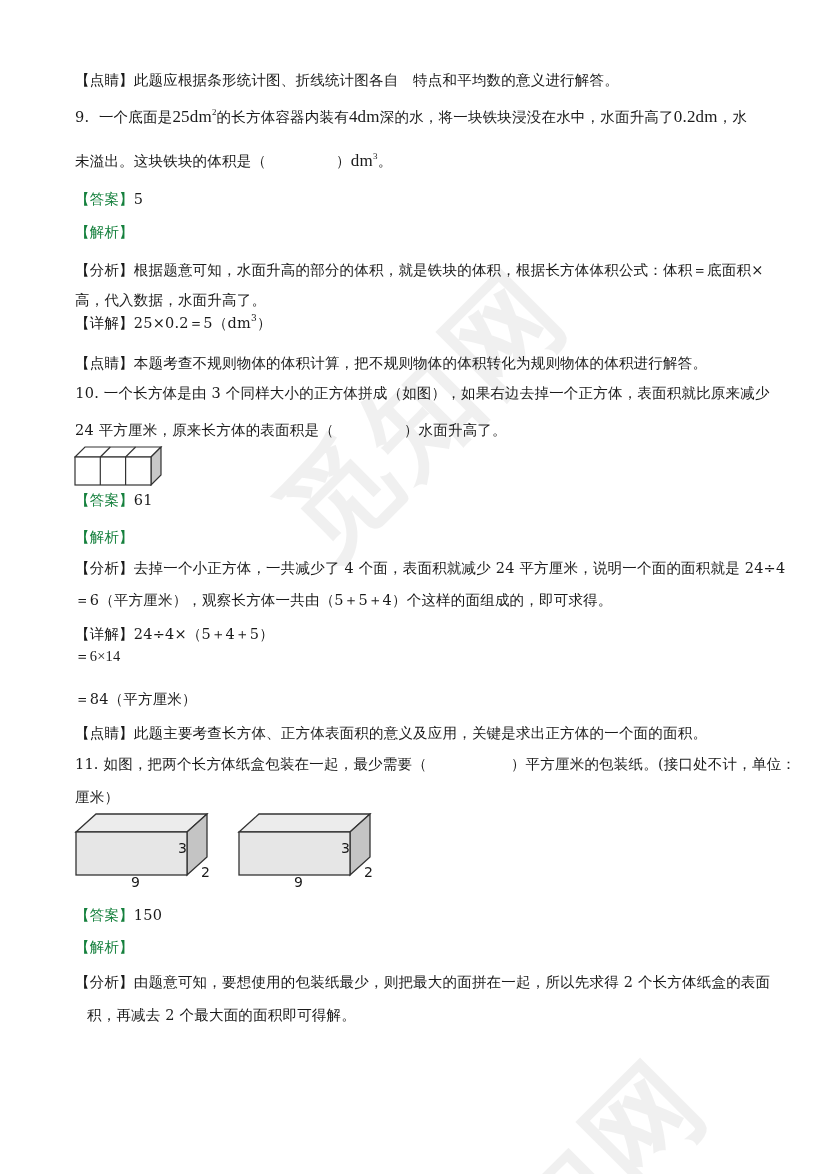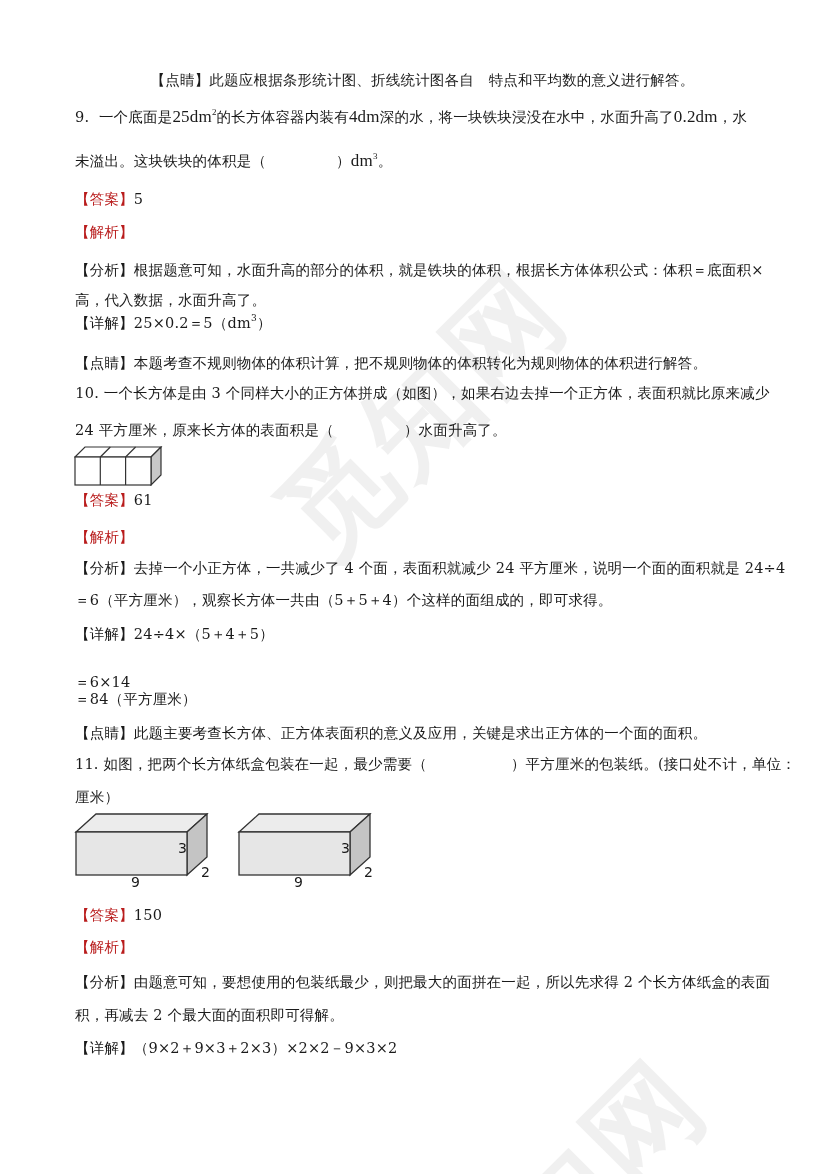--- a/index.html
+++ b/index.html
@@ -1,37 +1,37 @@
 <!DOCTYPE html>
 <html><head>
   <meta charset="utf-8">
   <style>
     html, body { margin: 0; padding: 0; background: #ffffff; }
     body { width: 830px; height: 1174px; position: relative; overflow: hidden;
       font-family: "DejaVu Serif", "Liberation Serif", serif; color: #1a1a1a; }
     .page { position: absolute; left: 0; top: 0; width: 830px; height: 1174px; }
     .line { position: absolute; left: 75px; right: 60px; font-size: 14.5px; line-height: 20px; white-space: nowrap; letter-spacing: 0.2px; }
-    .blue { color: #b91c1c; }
+    .blue { color: #15803d; }
     .num { font-family: "Liberation Serif", serif; font-size: 17px; }
     sup { font-size: 9px; vertical-align: 7px; line-height: 0; }
     .blank { display: inline-block; width: 70px; }
     .blank2 { display: inline-block; width: 84px; }
     .watermark { position: absolute; font-size: 110px; font-weight: bold; color: rgba(0,0,0,0.06);
       transform: rotate(-45deg); white-space: nowrap; pointer-events: none; font-family: "DejaVu Sans", sans-serif; letter-spacing: 6px; }
     .diagram { position: absolute; }
   </style>
 </head>
 <body>
 
 <div class="page">
 
   <div class="watermark" style="left:250px; top:340px;">觅知网</div>
   <div class="watermark" style="left:390px; top:1130px;">觅知网</div>
 
-  <div class="line" style="top:70px;text-align:center;">【点睛】此题应根据条形统计图、折线统计图各自　特点和平均数的意义进行解答。</div>
+  <div class="line" style="top:70px;">【点睛】此题应根据条形统计图、折线统计图各自　特点和平均数的意义进行解答。</div>
 
   <div class="line" style="top:107px;">
     <span>9.</span>&nbsp;
     <span>一个底面是</span><span class="num"><span>25dm</span><sup>2</sup></span><span>的长方体容器内装有</span><span class="num">4dm</span><span>深的水，将一块铁块浸没在水中，水面升高了</span><span class="num">0.2dm</span><span>，水</span>
   </div>
   <div class="line" style="top:151px;">
     <span>未溢出。这块铁块的体积是（</span><span class="blank"></span><span>）</span><span class="num"><span>dm</span><sup>3</sup></span><span>。</span>
   </div>
   <div class="line" style="top:189px;">
     <span class="blue">【答案】</span><span>5</span>
@@ -69,21 +69,21 @@
     <span class="blue">【答案】</span><span>61</span>
   </div>
   <div class="line blue" style="top:527px;">【解析】</div>
   <div class="line" style="top:558px;">
     <span>【分析】</span><span>去掉一个小正方体，一共减少了 4 个面，表面积就减少 24 平方厘米，说明一个面的面积就是 24÷4</span>
   </div>
   <div class="line" style="top:590px;">＝6（平方厘米），观察长方体一共由（5＋5＋4）个这样的面组成的，即可求得。</div>
   <div class="line" style="top:624px;">
     <span>【详解】</span><span>24÷4×（5＋4＋5）</span>
   </div>
-  <div class="line" style="top:672px;">＝6×14</div>
+  <div class="line" style="top:646px;font-family:Liberation Serif, serif;">＝6×14</div>
   <div class="line" style="top:689px;">＝84（平方厘米）</div>
   <div class="line" style="top:723px;">
     <span>【点睛】</span><span>此题主要考查长方体、正方体表面积的意义及应用，关键是求出正方体的一个面的面积。</span>
   </div>
 
   <div class="line" style="top:754px;text-align:center;">
     <span>11.</span>&nbsp;<span>如图，把两个长方体纸盒包装在一起，最少需要（</span><span class="blank2"></span><span>）平方厘米的包装纸。(接口处不计，单位：</span>
   </div>
   <div class="line" style="top:787px;">厘米）</div>
 
@@ -105,18 +105,15 @@
   <div class="line" style="left:364px; top:862px; font-family:'DejaVu Sans',sans-serif; font-size:14px;">2</div>
   <div class="line" style="left:294px; top:872px; font-family:'DejaVu Sans',sans-serif; font-size:14px;">9</div>
 
   <div class="line" style="top:905px;">
     <span class="blue">【答案】</span><span>150</span>
   </div>
   <div class="line blue" style="top:937px;">【解析】</div>
   <div class="line" style="top:972px;">
     <span>【分析】</span><span>由题意可知，要想使用的包装纸最少，则把最大的面拼在一起，所以先求得 2 个长方体纸盒的表面</span>
   </div>
-  <div class="line" style="top:1005px;">积，再减去 2 个最大面的面积即可得解。</div>
-  <div class="line" style="top:1038px;">
-    <span>【详解】</span><span>（9×2＋9×3＋2×3）×2×2－9×3×2</span>
-  </div>
+  <div class="line" style="top:1005px;margin-left:12px;">积，再减去 2 个最大面的面积即可得解。</div>
 
 </div>
 
 </body></html>

